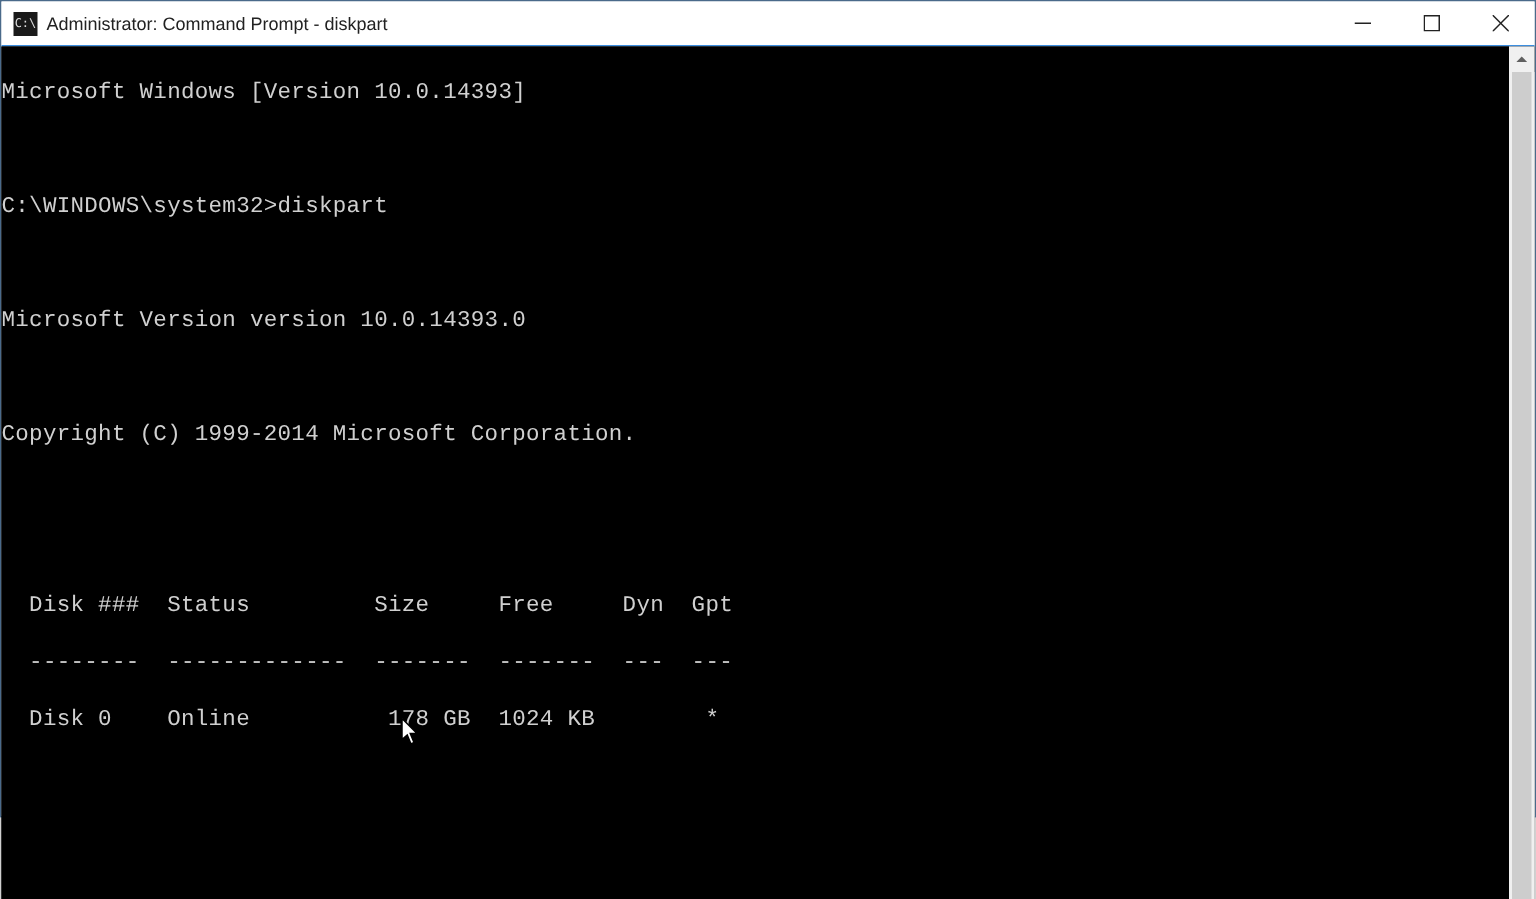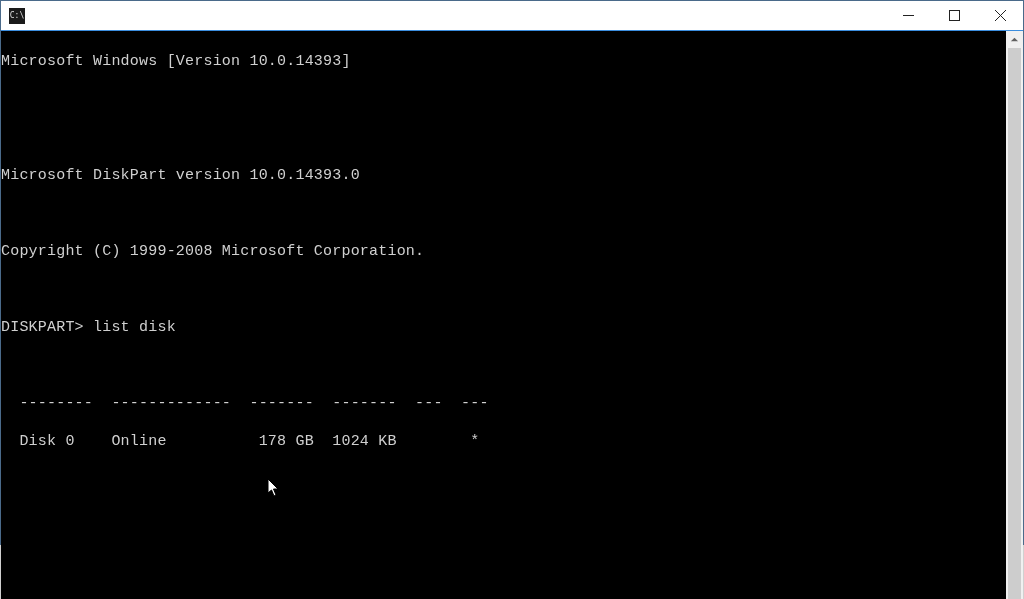--- a/index.html
+++ b/index.html
@@ -95,20 +95,21 @@
 </style>
 </head>
 <body>
 
 <div class="window">
 
   <div class="titlebar">
     <div class="icon">
       <span>C:\</span>
     </div>
+    <div class="title-text">Administrator: Command Prompt - diskpart</div>
     <div class="spacer"></div>
     <div class="winbtn" title="Minimize">
       <svg viewBox="0 0 11 11">
           <line x1="0" y1="5.5" x2="11" y2="5.5"></line>
         </svg>
     </div>
     <div class="winbtn" title="Maximize">
       <svg viewBox="0 0 11 11">
           <rect x="0.5" y="0.5" width="10" height="10"></rect>
         </svg>
@@ -118,27 +119,28 @@
           <line x1="0" y1="0" x2="11" y2="11"></line>
           <line x1="11" y1="0" x2="0" y2="11"></line>
         </svg>
     </div>
   </div>
 
   <div class="client">
     <div class="terminal">
 <div class="line">Microsoft Windows [Version 10.0.14393]</div>
 <div class="line"></div>
+<div class="line">C:\WINDOWS\system32&gt;diskpart</div>
 <div class="line"></div>
-<div class="line">Microsoft DiskPart version 10.0.14393.0</div>
+<div class="line">Microsoft Version version 10.0.14393.0</div>
 <div class="line"></div>
-<div class="line">Copyright (C) 1999-2008 Microsoft Corporation.</div>
+<div class="line">Copyright (C) 1999-2014 Microsoft Corporation.</div>
 <div class="line"></div>
-<div class="line">DISKPART&gt; list disk</div>
 <div class="line"></div>
+<div class="line">  Disk ###  Status         Size     Free     Dyn  Gpt</div>
 <div class="line">  --------  -------------  -------  -------  ---  ---</div>
 <div class="line">  Disk 0    Online          178 GB  1024 KB        *</div>
 
 
 
 
 
 
 
 

